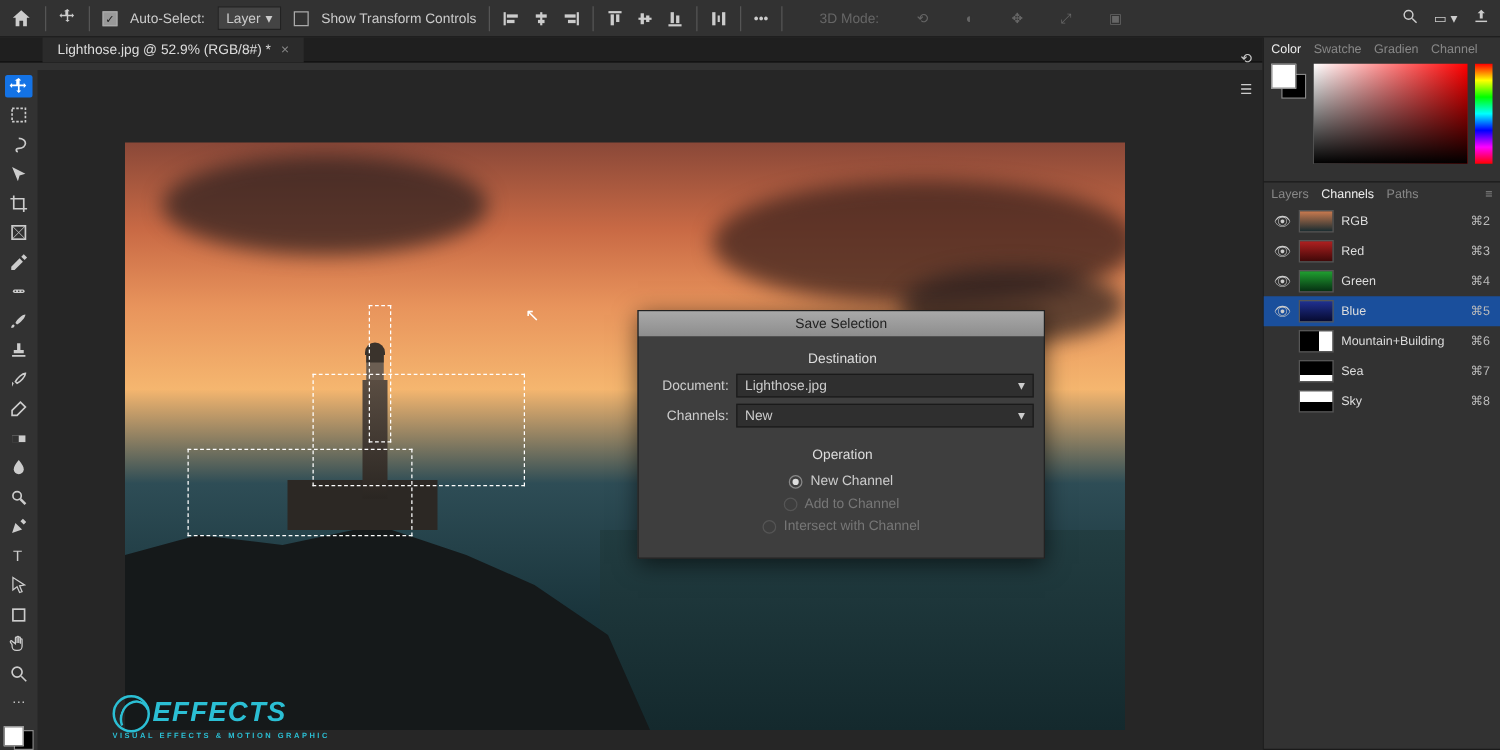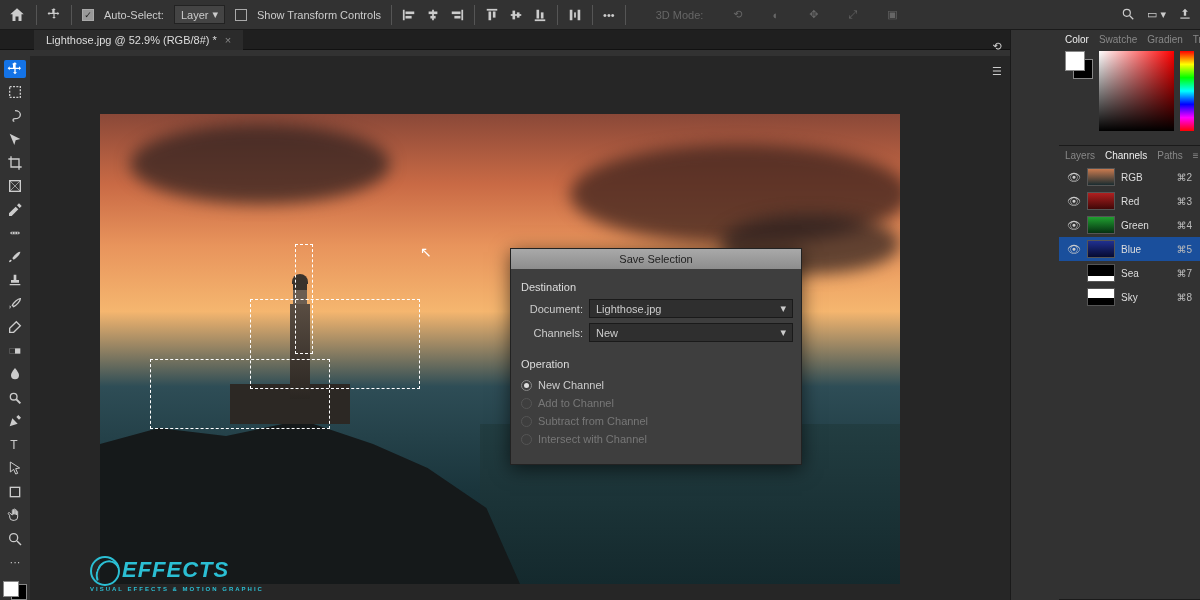--- a/index.html
+++ b/index.html
@@ -44,44 +44,44 @@
 .lh .top { width: 14px; height: 20px; background: #6b5e52; margin: 0 auto; border-top: 6px solid #3a332c; }
 .lh .dome { width: 16px; height: 10px; background: #3a332c; margin: 0 auto; border-radius: 8px 8px 0 0; }
 .bldg { position: absolute; bottom: 160px; left: 130px; width: 120px; height: 40px; background: #2c2824; }
 .marq { position: absolute; border: 1px dashed #fff; }
 .m1 { bottom: 155px; left: 50px; width: 180px; height: 70px; }
 .m2 { bottom: 195px; left: 150px; width: 170px; height: 90px; }
 .m3 { bottom: 230px; left: 195px; width: 18px; height: 110px; }
 .cursor { position: absolute; top: 130px; left: 320px; color: #fff; font-size: 14px; }
 
 
-.dialog { position: absolute; top: 192px; left: 480px; width: 292px; background: #3e3e3e; border: 1px solid #222; box-shadow: 0 4px 18px rgba(0,0,0,0.6); }
+.dialog { position: absolute; top: 192px; left: 480px; width: 326px; background: #3e3e3e; border: 1px solid #222; box-shadow: 0 4px 18px rgba(0,0,0,0.6); }
 .dialog .titlebar { height: 20px; background: linear-gradient(#a9a9a9,#8d8d8d); color: #222; text-align: center; font-size: 11px; line-height: 20px; }
 .dialog .body { display: flex; }
 .dialog .left { flex: 1; padding: 8px; }
 .dialog .right { width: 54px; padding: 8px 6px; display: flex; flex-direction: column; gap: 6px; }
 .dbtn { border: 1px solid #ccc; border-radius: 12px; padding: 3px 0; text-align: center; font-size: 11px; color: #eee; }
 .dbtn.ok { font-weight: bold; }
 .fset { margin-bottom: 8px; }
-.fset .flabel { color: #ddd; margin: 4px 0 6px 2px; }
+.fset .flabel { color: #ddd; margin: 4px 0 6px 2px; text-align: center; }
 .frow { display: flex; align-items: center; gap: 6px; margin-bottom: 5px; }
 .frow .k { width: 64px; text-align: right; color: #ccc; }
 .frow .sel { flex: 1; background: #2f2f2f; border: 1px solid #1a1a1a; padding: 2px 6px; display: flex; justify-content: space-between; align-items: center; }
 .frow .inp { flex: 1; background: #2f2f2f; border: 1px solid #5a8bd8; height: 18px; padding: 0 4px; color: #fff; }
 .opgroup { margin-top: 16px; }
-.oprow { display: flex; align-items: center; gap: 6px; padding: 3px 2px; }
+.oprow { display: flex; align-items: center; gap: 6px; padding: 3px 2px; justify-content: center; }
 .radio { width: 11px; height: 11px; border: 1px solid #888; border-radius: 50%; display: inline-flex; align-items: center; justify-content: center; }
 .radio.on::after { content: ""; width: 5px; height: 5px; background: #ddd; border-radius: 50%; }
 .oprow.dis { color: #777; }
 .oprow.dis .radio { border-color: #555; }
 
 
 .dock { position: absolute; right: 0; top: 30px; width: 190px; bottom: 0; background: #323232; border-left: 1px solid #1a1a1a; display: flex; flex-direction: column; }
 .dockicons { position: absolute; right: 190px; top: 40px; width: 26px; display: flex; flex-direction: column; gap: 12px; align-items: center; }
-.panel { border-bottom: 1px solid #1a1a1a; margin-left: 48px; }
+.panel { border-bottom: 1px solid #1a1a1a; }
 .panel .tabs { display: flex; padding: 4px 6px 0; gap: 10px; font-size: 10px; color: #888; }
 .panel .tabs .t.on { color: #eee; }
 .colorbody { padding: 6px; display: flex; gap: 6px; height: 100px; }
 .swatchpair { width: 28px; height: 28px; position: relative; }
 .swatchpair .s1 { width: 20px; height: 20px; background: #fff; border: 1px solid #888; position: absolute; }
 .swatchpair .s2 { width: 20px; height: 20px; background: #000; border: 1px solid #888; position: absolute; bottom: 0; right: 0; }
 .colorfield { flex: 1; width: 110px; height: 80px; background: linear-gradient(to top, #000, transparent), linear-gradient(to right, #fff, #ff0000); position: relative; }
 .huebar { width: 14px; height: 80px; background: linear-gradient(to bottom, #f00,#ff0,#0f0,#0ff,#00f,#f0f,#f00); }
 
 .chpanel { flex: 1; }
@@ -357,24 +357,20 @@
           <div class="oprow">
               <span class="radio on"></span>
               <span>New Channel</span>
             </div>
           <div class="oprow dis">
               <span class="radio"></span>
               <span>Add to Channel</span>
             </div>
           <div class="oprow dis">
               <span class="radio"></span>
-              <span>Subtract from Channel</span>
-            </div>
-          <div class="oprow dis">
-              <span class="radio"></span>
               <span>Intersect with Channel</span>
             </div>
         </div>
       </div>
     </div>
   </div>
 
   <div class="logo">
     <span class="circle"></span><span>EFFECTS</span>
     <span class="sub">VISUAL EFFECTS &amp; MOTION GRAPHIC</span>
@@ -385,21 +381,21 @@
   <span>⟲</span>
   <span>☰</span>
 </div>
 
 <div class="dock">
   <div class="panel">
     <div class="tabs">
       <span class="t on">Color</span>
       <span class="t">Swatche</span>
       <span class="t">Gradien</span>
-      <span class="t">Transform</span>
+      <span class="t">Channel</span>
     </div>
     <div class="colorbody">
       <div class="swatchpair">
           <div class="s2"></div>
           <div class="s1"></div>
         </div>
       <div class="colorfield"></div>
       <div class="huebar"></div>
     </div>
   </div>
@@ -430,20 +426,26 @@
           <span class="chshort">⌘4</span>
         </div>
         <div class="chrow sel">
           <span class="eye">👁</span>
           <span class="thumb" style="background:linear-gradient(#203090,#060a30)"></span>
           <span class="chname">Blue</span>
           <span class="chshort">⌘5</span>
         </div>
         <div class="chrow noeye">
           <span class="eye">👁</span>
+          <span class="thumb" style="background:linear-gradient(to right,#000 60%,#fff 60%)"></span>
+          <span class="chname">Mountain+Building</span>
+          <span class="chshort">⌘6</span>
+        </div>
+        <div class="chrow noeye">
+          <span class="eye">👁</span>
           <span class="thumb" style="background:linear-gradient(#000 70%,#fff 70%)"></span>
           <span class="chname">Sea</span>
           <span class="chshort">⌘7</span>
         </div>
         <div class="chrow noeye">
           <span class="eye">👁</span>
           <span class="thumb" style="background:linear-gradient(#fff 55%,#000 55%)"></span>
           <span class="chname">Sky</span>
           <span class="chshort">⌘8</span>
         </div>

